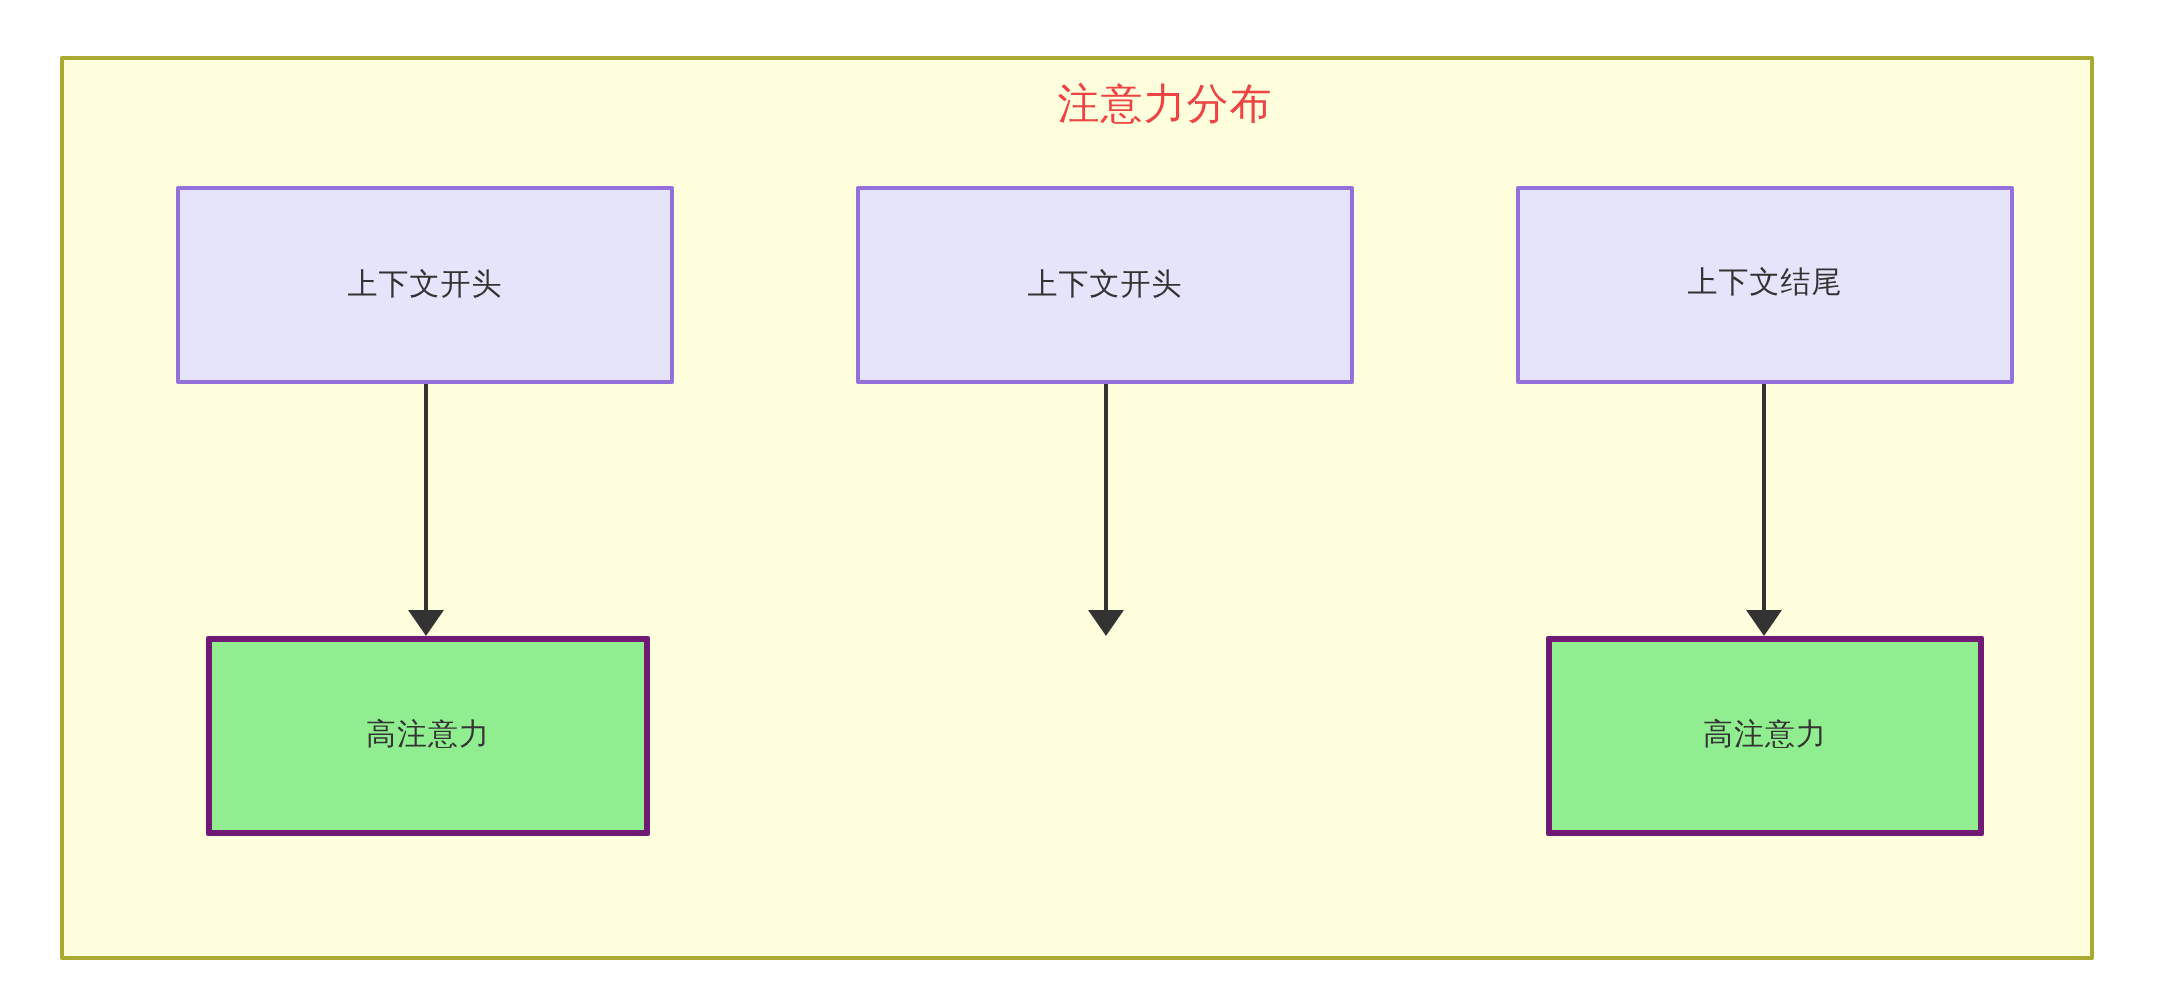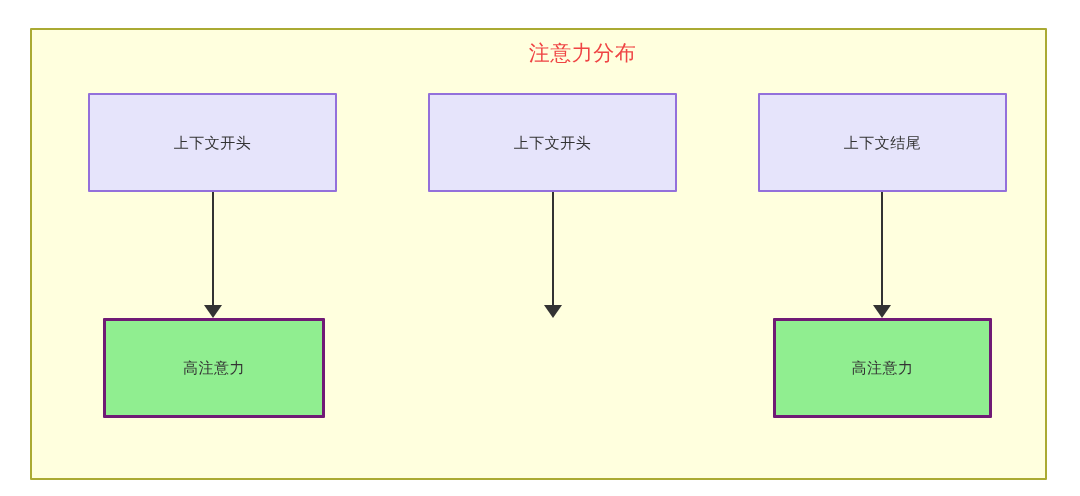--- a/index.html
+++ b/index.html
@@ -70,21 +70,21 @@
   .node-top {
     background: #e6e4fb;
     border: 2px solid #9370db;
     border-radius: 1px;
     width: 249px;
     height: 99px;
     top: 93px;
   }
   .node-top.c1 { left: 88px; }
   .node-top.c2 { left: 428px; }
-  .node-top.c3 { left: 758px; }
+  .node-top.c3 { left: 758px; font-family: Liberation Mono, monospace; }
 
   
   .node-bottom {
     border: 3px solid #701a75;
     border-radius: 1px;
     height: 100px;
     top: 318px;
   }
   .node-bottom.c1 { left: 103px;  width: 222px; background: #90ee90; }
   .node-bottom.c2 { left: 443px;  width: 222px; background: #ff9999; }

